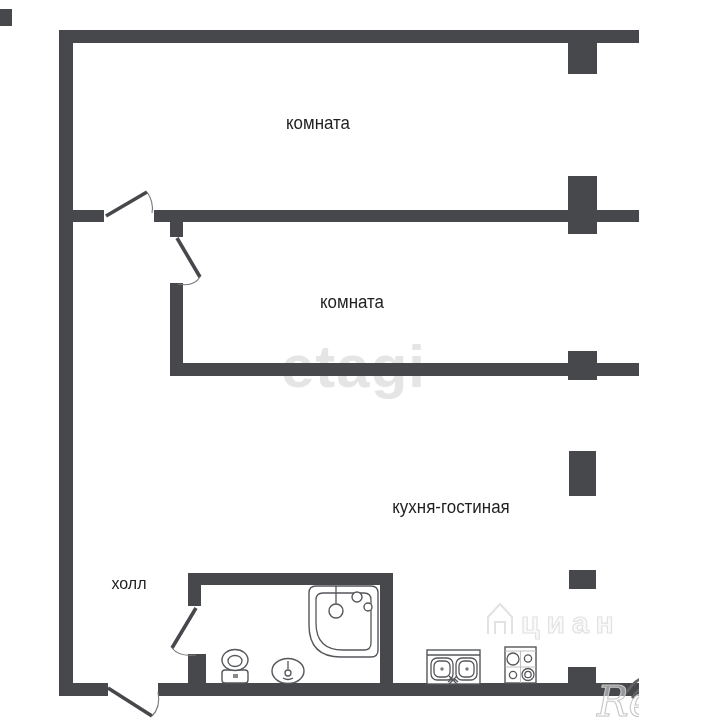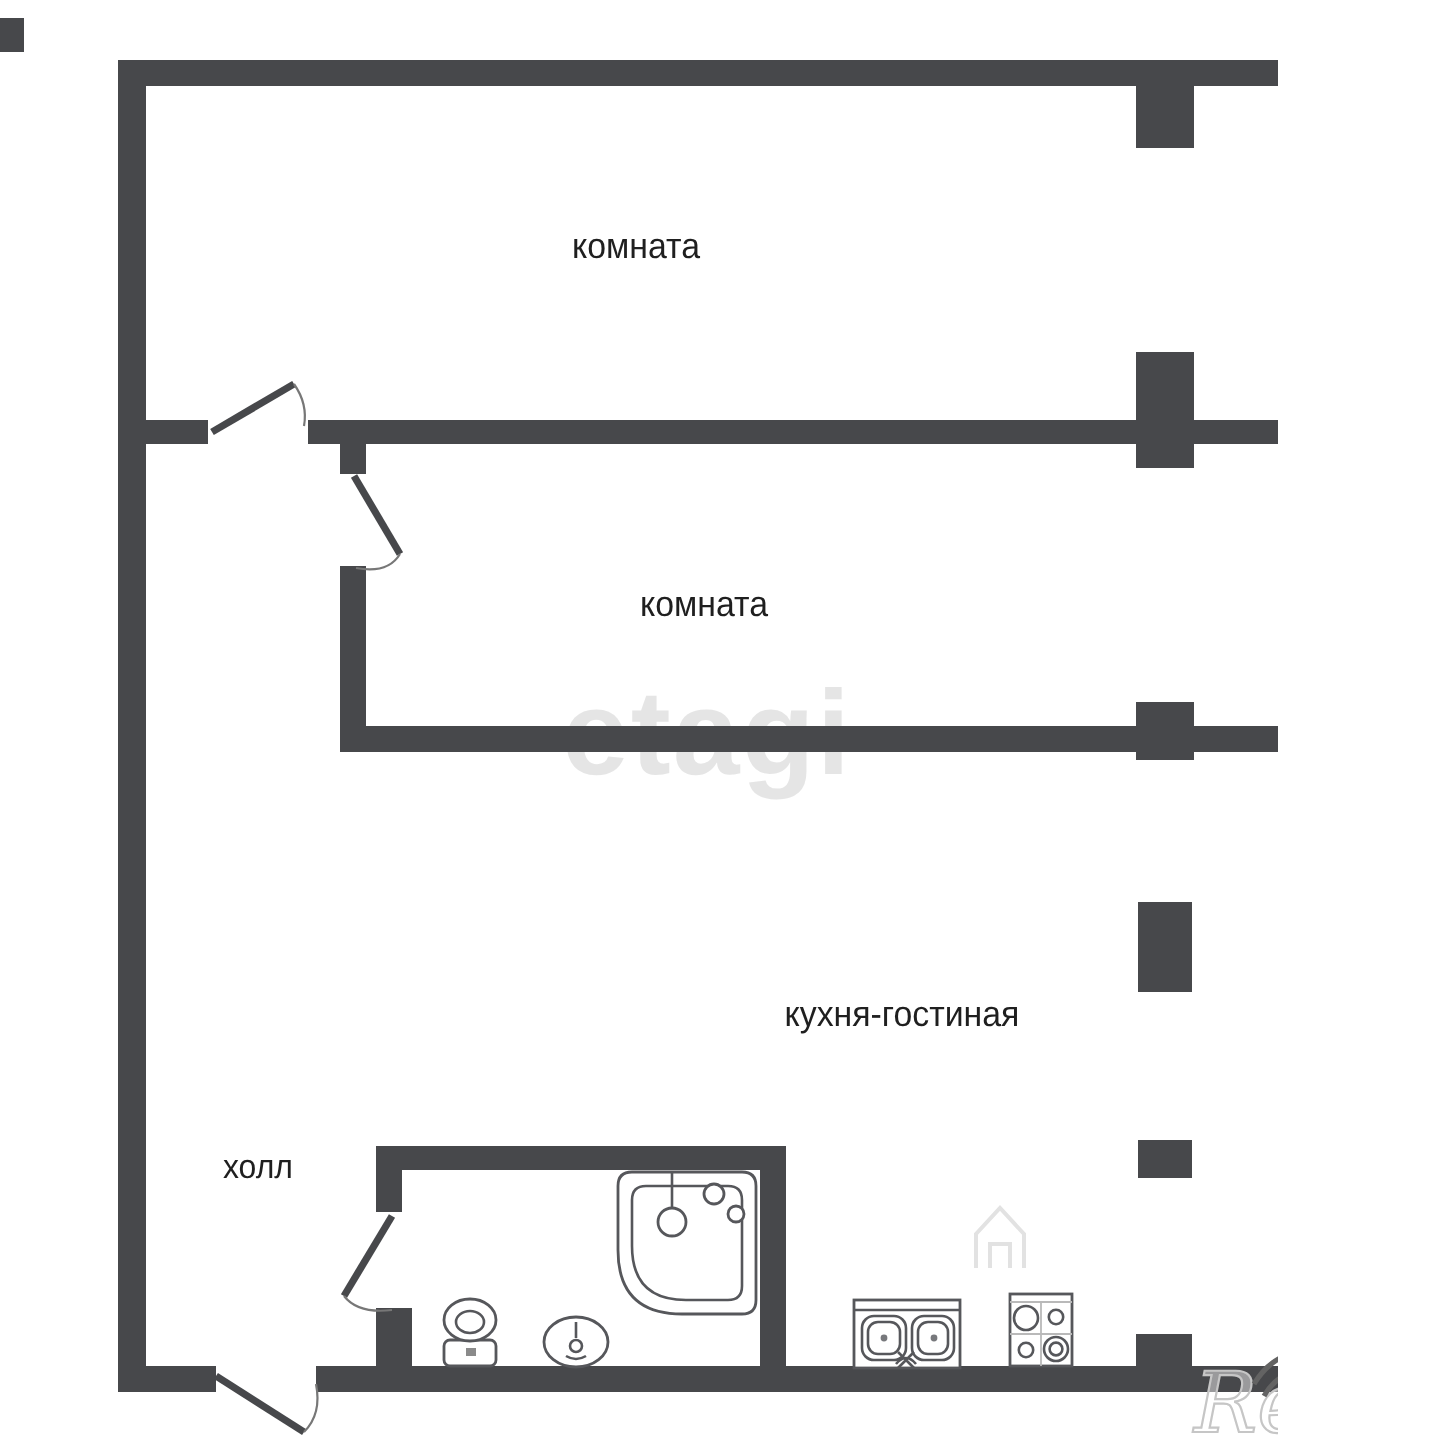--- a/index.html
+++ b/index.html
@@ -143,20 +143,21 @@
       <circle class="fxn" cx="528" cy="674.5" r="6"></circle>
       <circle class="fxn" cx="528" cy="674.5" r="3.2"></circle>
     </g>
   </svg>
 
   <div class="room-label" style="left:318px;top:113px;">комната</div>
   <div class="room-label" style="left:352px;top:292px;">комната</div>
   <div class="room-label" style="left:451px;top:497px;">кухня-гостиная</div>
   <div class="room-label small" style="left:129px;top:574px;">холл</div>
 
+  <div class="wm-cian">циан</div>
   <div class="wm-restate">Restate</div>
 
   <svg class="overlay-svg" width="725" height="725" viewBox="0 0 725 725">
     <g stroke="var(--cian-outline)" stroke-width="2" fill="none">
       <path d="M488,634 V617 L500,604 L512,617 V634"></path>
       <path d="M495,634 V622 H505 V634"></path>
     </g>
     <g stroke="#636363" stroke-width="2.6" fill="none">
       <path d="M627,692 Q636,677 653,675"></path>
       <path d="M632,698 Q639,686 653,684"></path>

